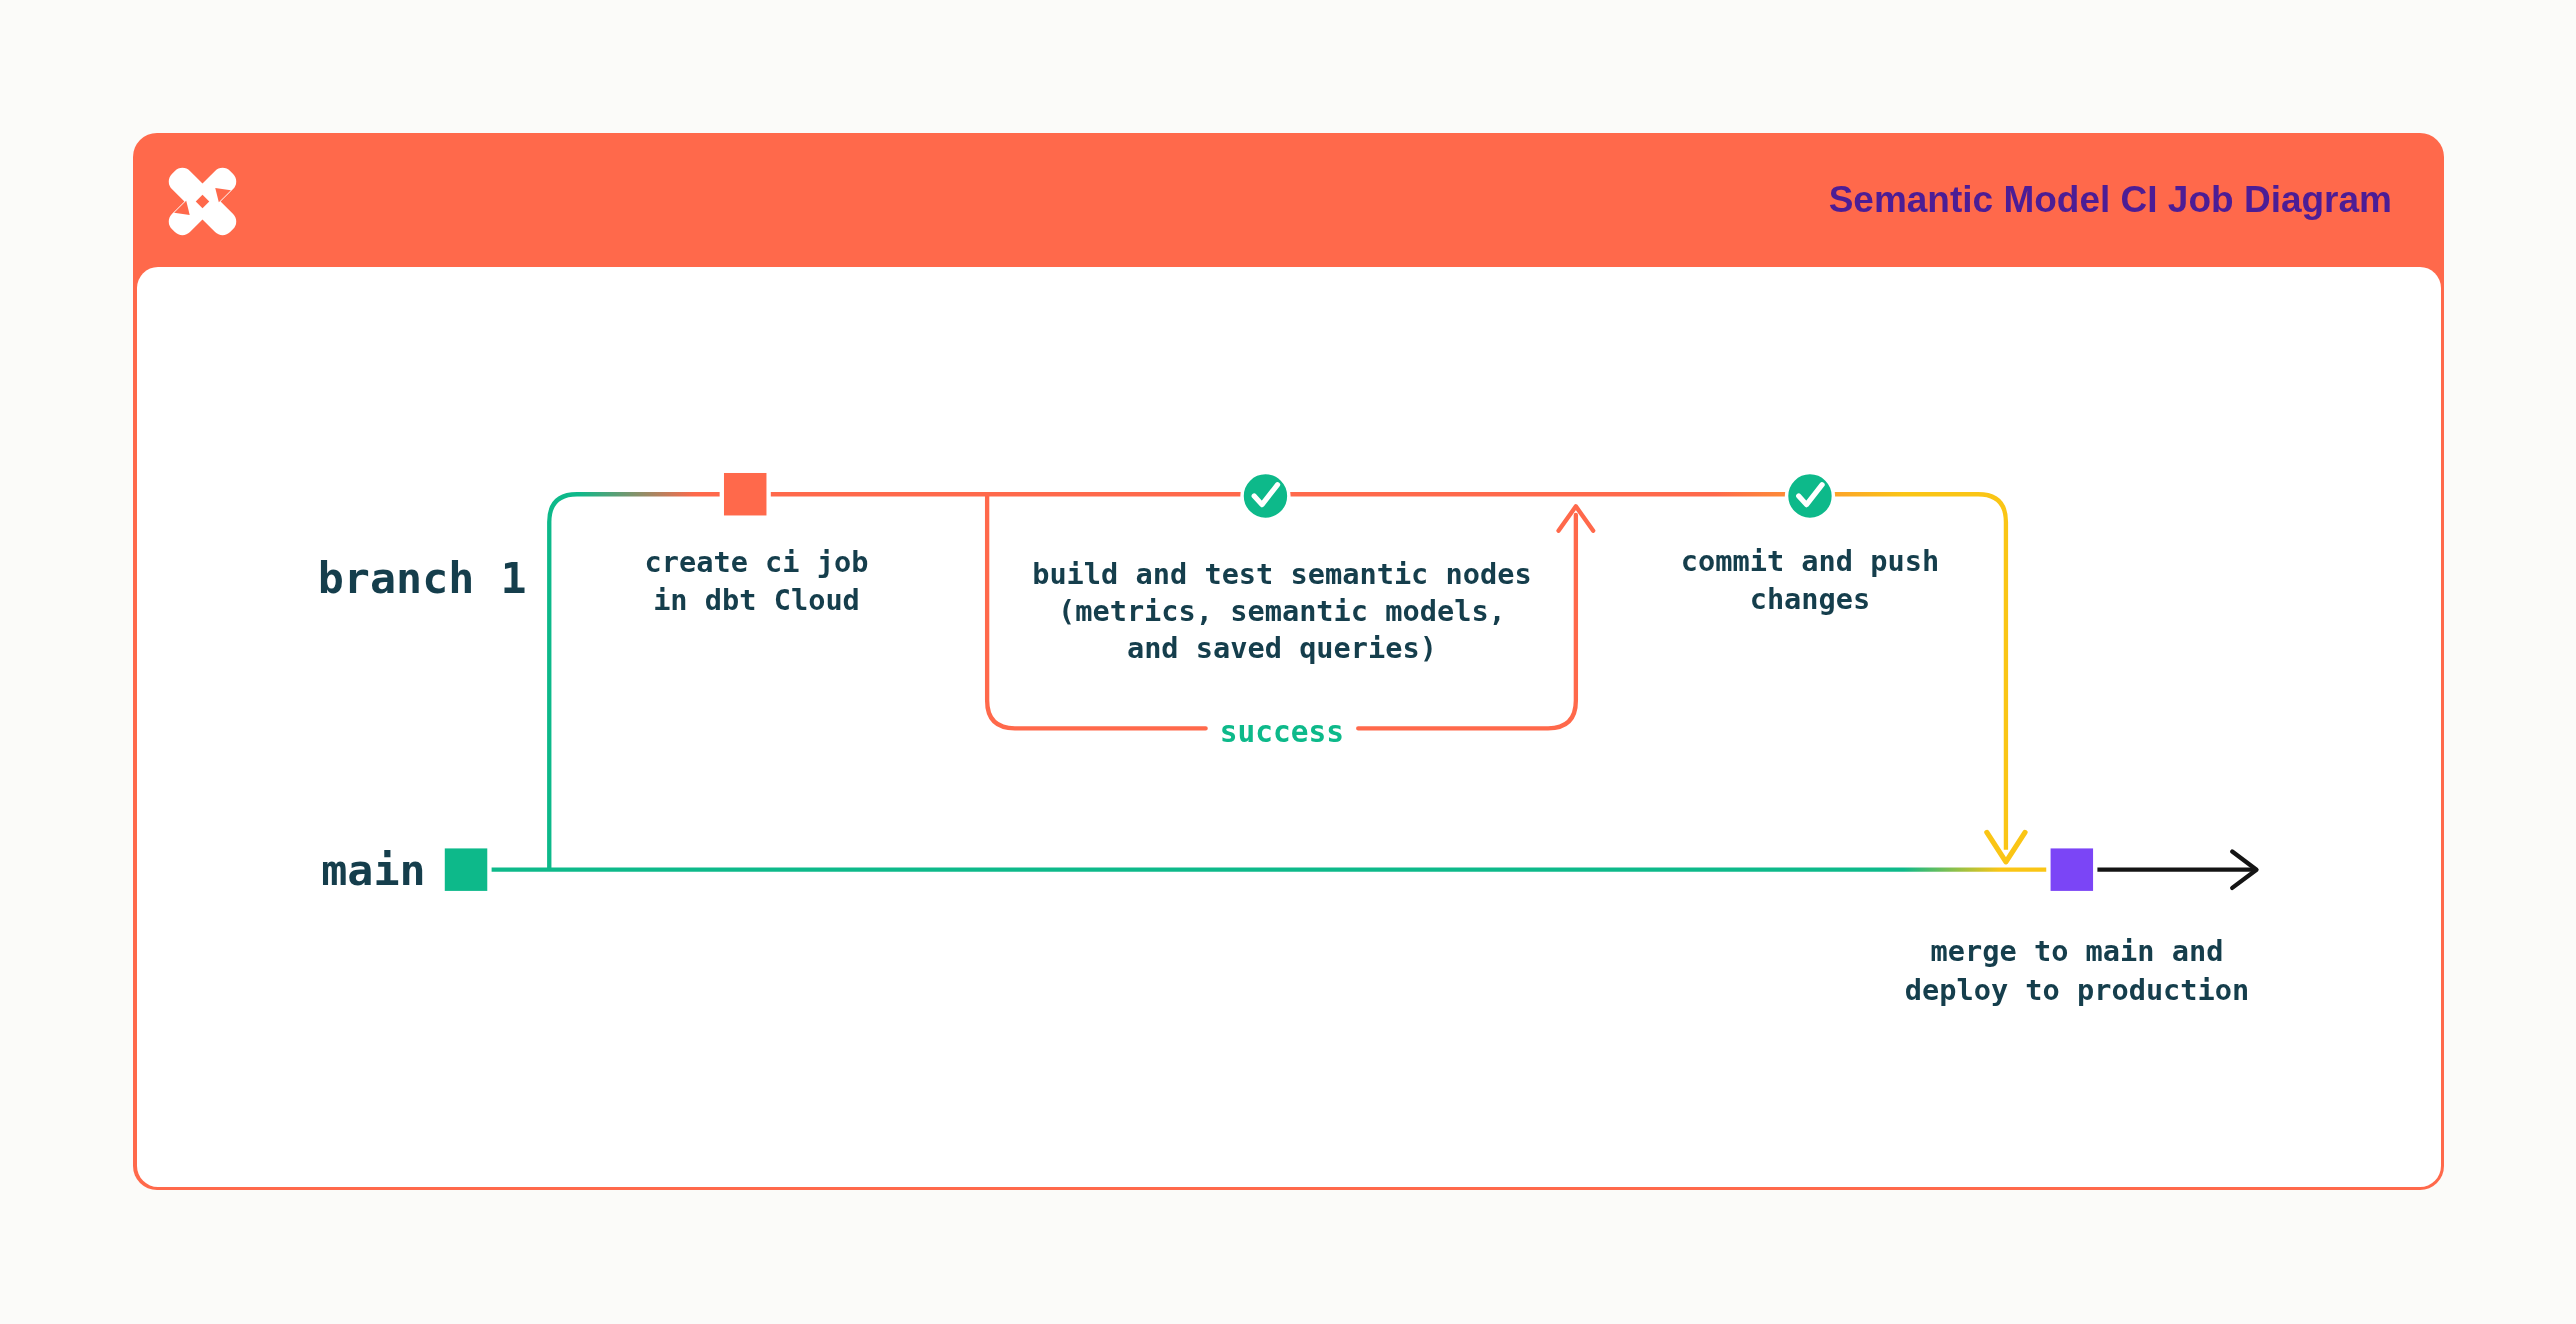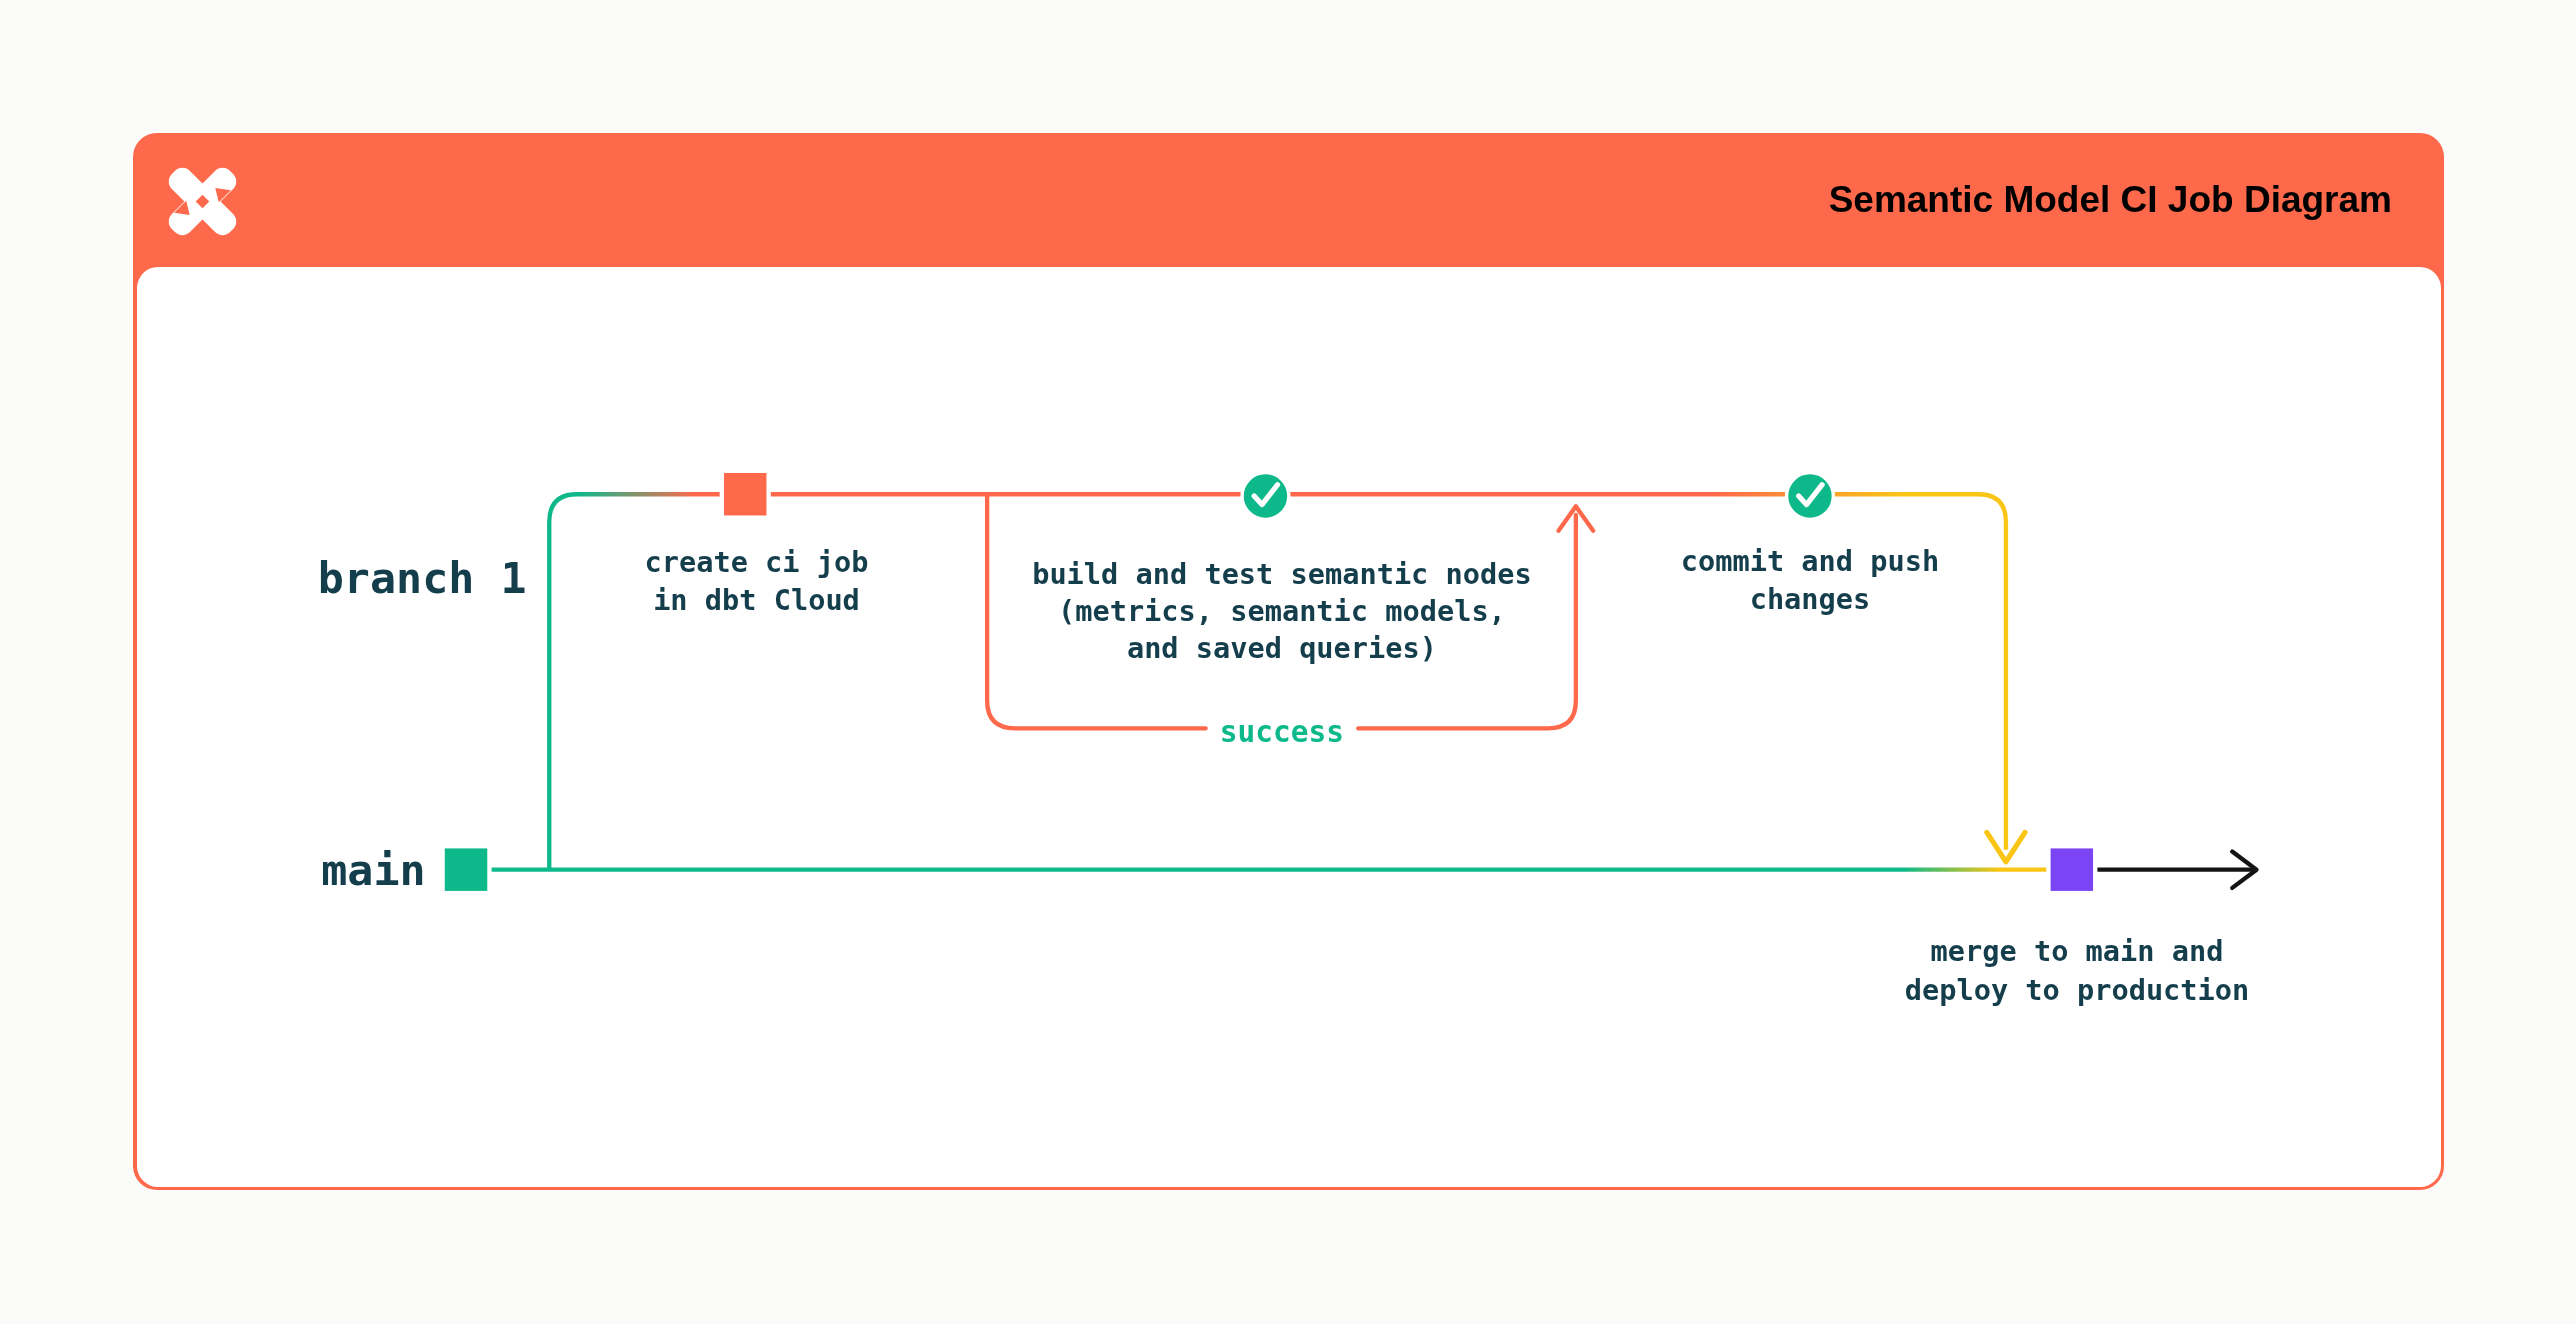--- a/index.html
+++ b/index.html
@@ -23,21 +23,21 @@
   .logo{
     position:absolute;
     left:34px;top:31px;width:71px;height:75px;
   }
   .title{
     position:absolute;
     right:52px;top:0;height:134px;
     display:flex;align-items:center;
     font-family:"Liberation Sans", sans-serif;
     font-weight:bold;font-size:37px;
-    color:#000000;letter-spacing:0px;
+    color:#4c1d95;letter-spacing:0px;
     margin:0;
   }
   .content{
     position:absolute;
     left:3.5px;right:3.5px;top:134px;bottom:3.5px;
     background:#FFFFFF;
     border-radius:21px;
   }
   svg.diagram{
     position:absolute;left:0;top:0;

